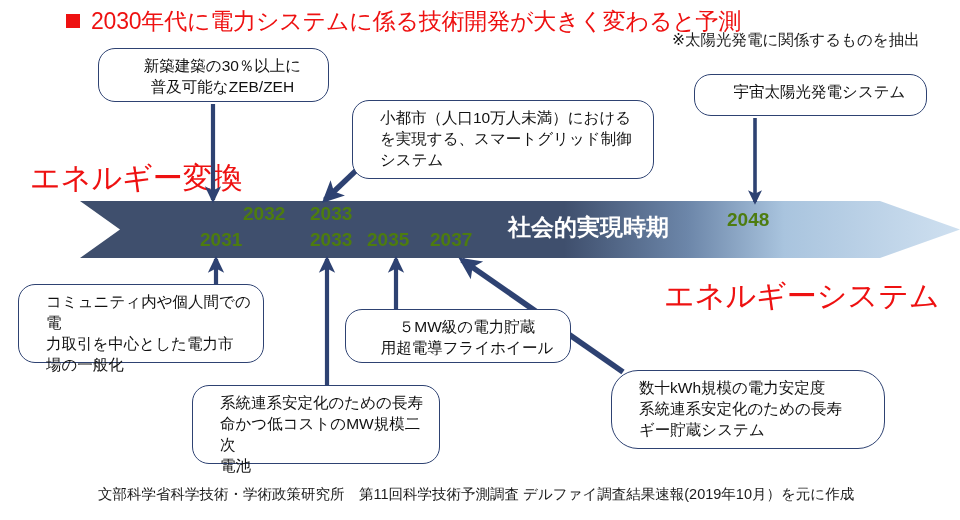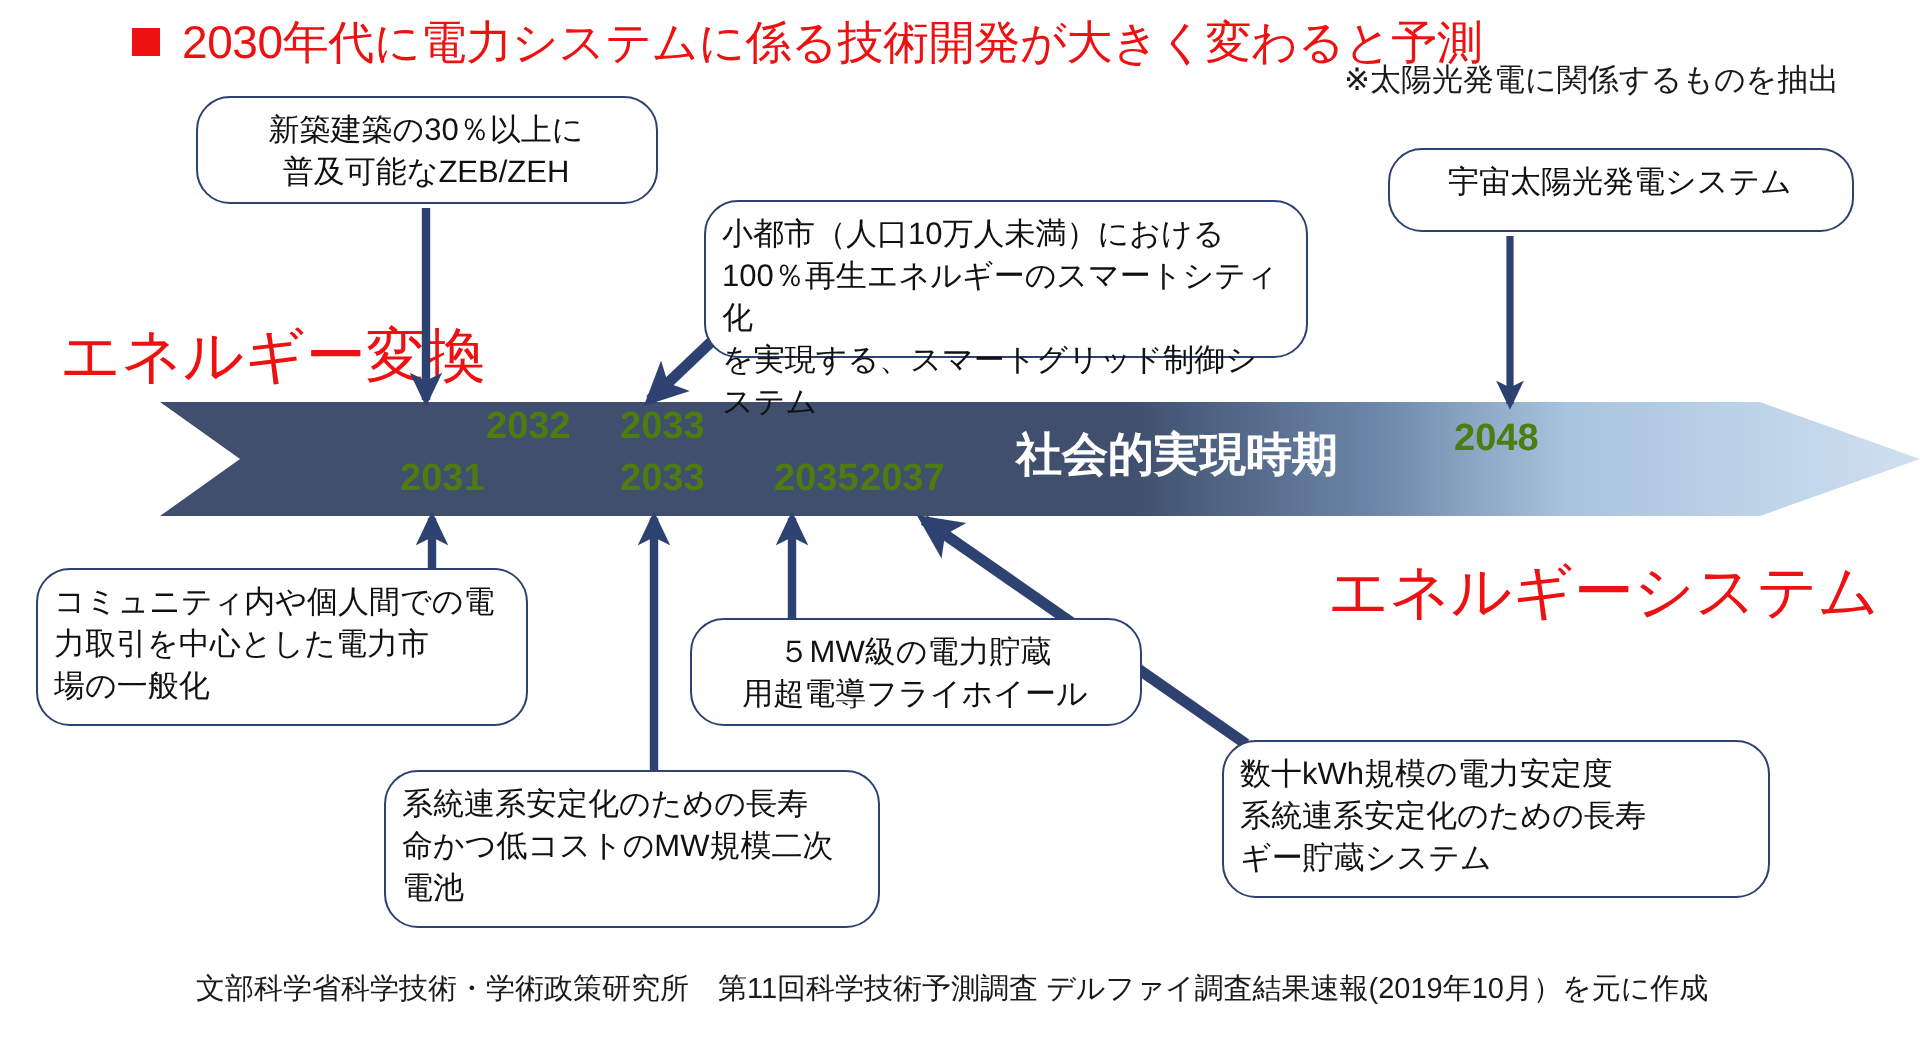--- a/index.html
+++ b/index.html
@@ -65,32 +65,32 @@
   
   .callout {
     position: absolute;
     box-sizing: border-box;
     border: 1.4px solid #2e4272;
     border-radius: 17px;
     background: #ffffff;
     color: #111111;
     font-size: 15.5px;
     line-height: 21px;
-    padding: 6px 9px 7px 8px;
+    padding: 6px 9px 7px 27px;
     z-index: 6;
   }
   .callout.center { text-align: center; }
 
   #box-zeb      { left: 98px;  top: 48px;  width: 231px; height: 54px; }
   #box-smart    { left: 352px; top: 100px; width: 302px; height: 79px; }
   #box-space    { left: 694px; top: 74px;  width: 233px; height: 42px; }
   #box-market   { left: 18px;  top: 284px; width: 246px; height: 79px; }
   #box-flywheel { left: 345px; top: 309px; width: 226px; height: 54px; }
   #box-battery  { left: 192px; top: 385px; width: 248px; height: 79px; }
-  #box-smes     { left: 611px; top: 370px; width: 274px; height: 79px; }
+  #box-smes     { left: 611px; top: 370px; width: 274px; height: 79px; border-radius: 27px; }
 
   
   #timeline {
     position: absolute;
     left: 80px;
     top: 201px;
     width: 880px;
     height: 57px;
     z-index: 3;
   }
@@ -163,35 +163,34 @@
 
       <path d="M0,0 L800,0 L800,-0 L800,0 L800,0 L800,0 L800,0 L880,28.5 L800,57 L0,57 L40,28.5 Z" fill="url(#bandGrad)"></path>
     </svg>
   </div>
 
   <div class="yr" style="left:243px; top:203px;">2032</div>
   <div class="yr" style="left:310px; top:203px;">2033</div>
 
   <div class="yr" style="left:200px; top:229px;">2031</div>
   <div class="yr" style="left:310px; top:229px;">2033</div>
-  <div class="yr" style="left:367px; top:229px;margin-left:20px;">2035</div>
+  <div class="yr" style="left:367px; top:229px;">2035</div>
   <div class="yr" style="left:430px; top:229px;">2037</div>
 
   <div class="band-label" style="left:508px; top:212px;">社会的実現時期</div>
 
   <div class="yr" style="left:727px; top:209px;">2048</div>
 
   <div class="callout center" id="box-zeb">
     <div>新築建築の30％以上に</div>
     <div>普及可能なZEB/ZEH</div>
   </div>
 
   <div class="callout" id="box-smart">
     <div>小都市（人口10万人未満）における</div>
-    <div>100％再生エネルギーのスマートシティ化</div>
     <div>を実現する、スマートグリッド制御システム</div>
   </div>
 
   <div class="callout center" id="box-space">
     <div>宇宙太陽光発電システム</div>
   </div>
 
   <div class="callout" id="box-market">
     <div>コミュニティ内や個人間での電</div>
     <div>力取引を中心とした電力市</div>

